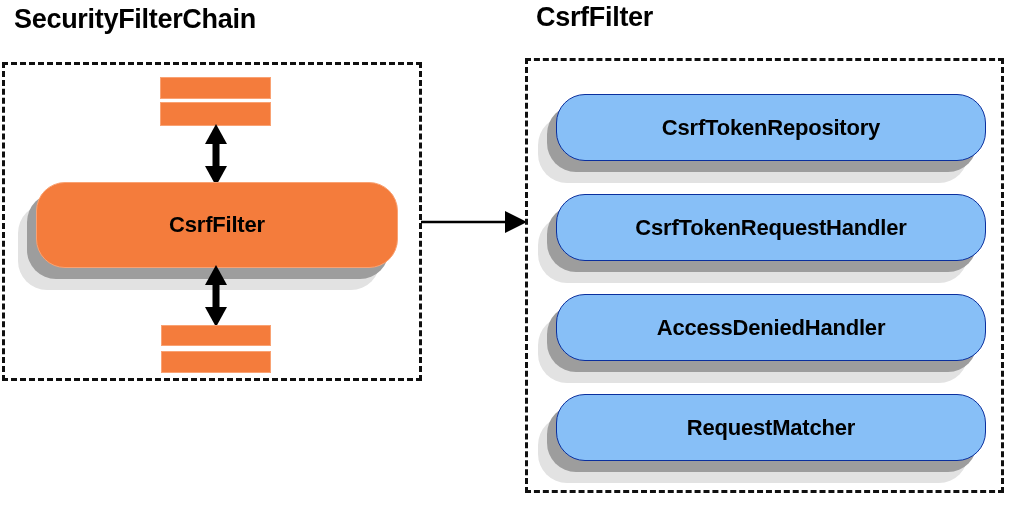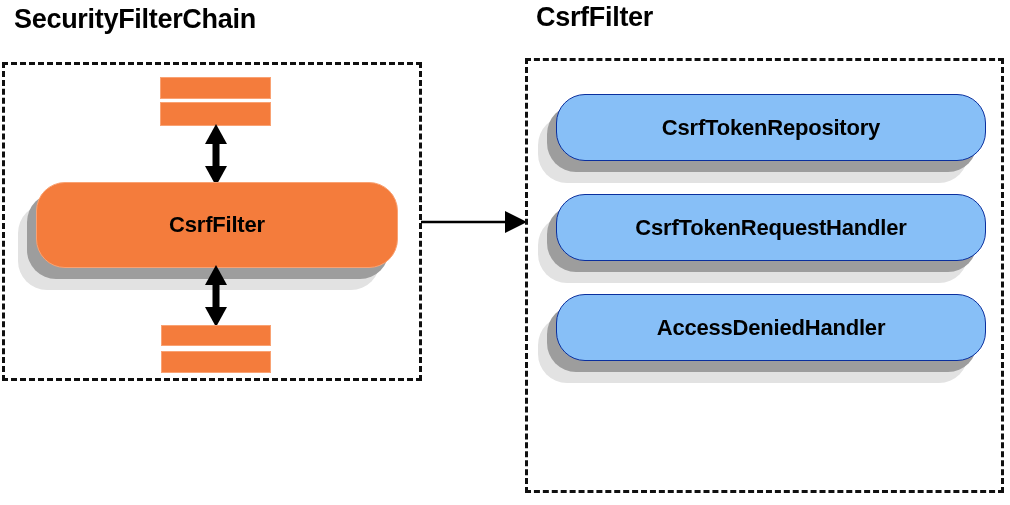--- a/index.html
+++ b/index.html
@@ -161,14 +161,21 @@
   </div>
 
   <div class="stack blue" style="left:538px; top:194px; width:448px; height:89px;">
     <div class="layer-back" style="width:430px; height:67px;"></div>
     <div class="layer-mid" style="width:430px; height:67px;"></div>
     <div class="layer-front" style="width:430px; height:67px;">
       <span class="caption">CsrfTokenRequestHandler</span>
     </div>
   </div>
 
+  <div class="stack blue" style="left:538px; top:394px; width:448px; height:89px;">
+    <div class="layer-back" style="width:430px; height:67px;"></div>
+    <div class="layer-mid" style="width:430px; height:67px;"></div>
+    <div class="layer-front" style="width:430px; height:67px;">
+      <span class="caption">RequestMatcher</span>
+    </div>
+  </div>
 
 </div>
 
 </body></html>

